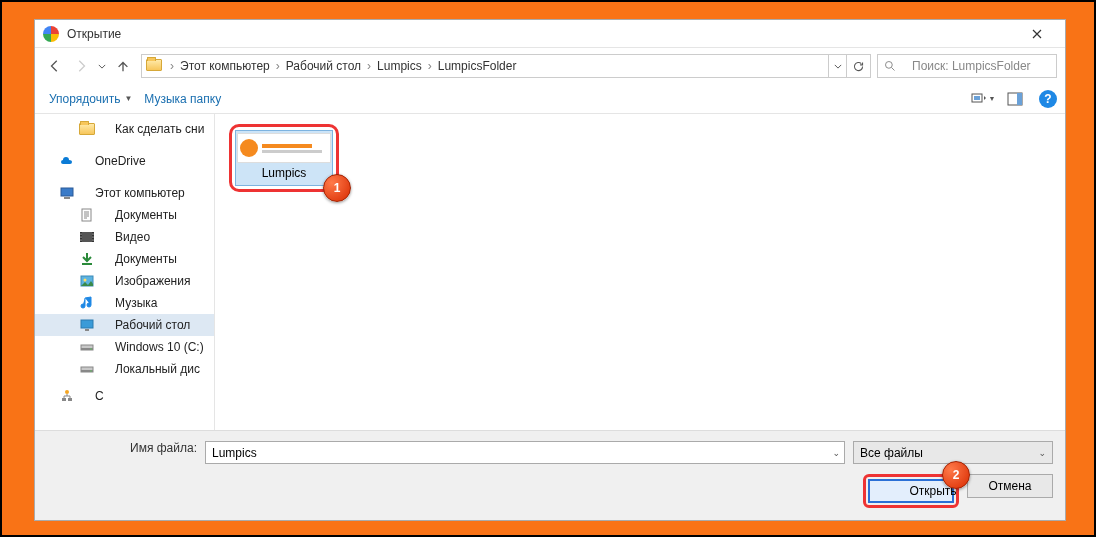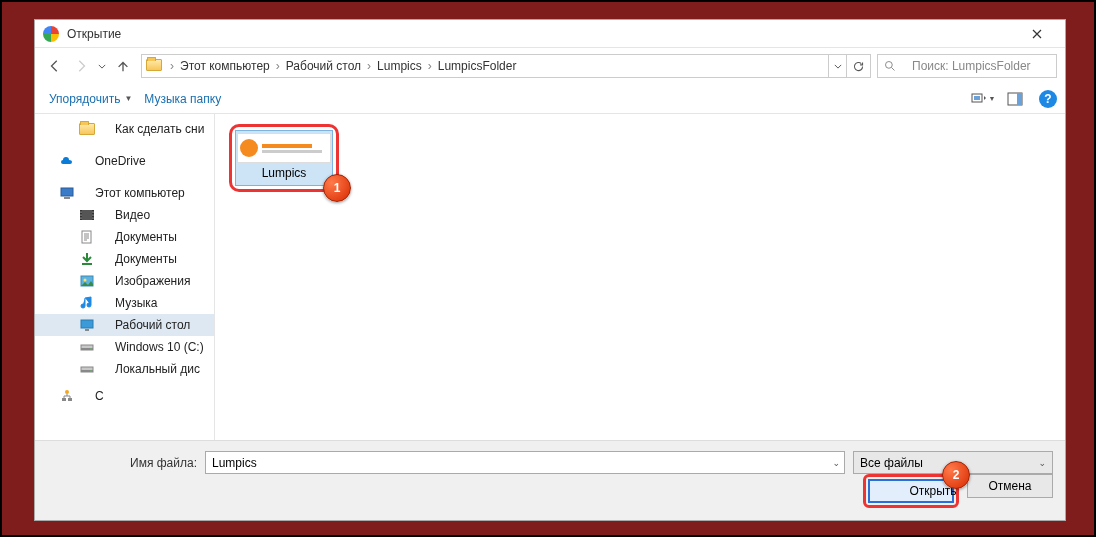--- a/index.html
+++ b/index.html
@@ -1,17 +1,17 @@
 <!DOCTYPE html>
 <html><head>
 <meta charset="utf-8">
 <style>
 * { box-sizing: border-box; margin: 0; padding: 0; font-family: "Segoe UI", Tahoma, sans-serif; font-size: 12px; }
 body { background: #fff; }
-.outer { border: 2px solid #000; width: 1096px; height: 537px; position: relative; background: #7f1d1d; }
+.outer { border: 2px solid #000; width: 1096px; height: 537px; position: relative; background: #f97316; }
 .dialog { position: absolute; left: 32px; top: 17px; width: 1032px; height: 502px; border: 1px solid #aaa; background: #fff; display: flex; flex-direction: column; }
 
 
 .titlebar { height: 28px; display: flex; align-items: center; padding: 0 8px; border-bottom: 1px solid #e5e5e5; }
 .titlebar .app-icon { width: 16px; height: 16px; margin-right: 8px; border-radius: 50%; background: conic-gradient(#ea4335 0 90deg,#fbbc05 90deg 180deg,#34a853 180deg 270deg,#4285f4 270deg 360deg); }
 .titlebar .title { flex: 1; color: #333; }
 .titlebar .close { width: 40px; height: 28px; display: flex; align-items: center; justify-content: center; cursor: pointer; }
 .titlebar .close svg { width: 10px; height: 10px; }
 
 
@@ -54,21 +54,21 @@
 .file-preview { width: 94px; height: 30px; background: #fff; border: 1px solid #ddd; display: flex; align-items: center; gap: 4px; padding: 2px; }
 .file-preview .orange-circle { width: 18px; height: 18px; border-radius: 50%; background: #f58a1f; flex-shrink: 0; }
 .file-preview .preview-lines { flex: 1; }
 .file-preview .pline1 { height: 4px; background: #f58a1f; width: 50px; margin-bottom: 2px; }
 .file-preview .pline2 { height: 3px; background: #ccc; width: 60px; }
 .file-label { background: #cde4f7; text-align: center; padding: 3px 0; color: #000; }
 .callout { position: absolute; width: 28px; height: 28px; border-radius: 50%; background: radial-gradient(circle at 30% 30%, #ff7a4a, #d82a00); color: #fff; font-weight: bold; font-size: 15px; display: flex; align-items: center; justify-content: center; box-shadow: 0 1px 3px rgba(0,0,0,.4); border: 1px solid #a02000; }
 
 
 .bottom { background: #f0f0f0; border-top: 1px solid #ddd; padding: 10px 12px 12px 12px; }
-.filename-row { display: flex; align-items: center; gap: 8px; margin-bottom: 0; }
+.filename-row { display: flex; align-items: flex-start; gap: 8px; margin-bottom: 10px; }
 .filename-label { width: 150px; text-align: right; color: #333; }
 .filename-input { flex: 1; height: 23px; border: 1px solid #aaa; background: #fff; display: flex; align-items: center; padding: 0 6px; position: relative; }
 .filename-input .dd { position: absolute; right: 4px; font-size: 9px; color: #555; }
 .filetype { width: 200px; height: 23px; border: 1px solid #aaa; background: #e8e8e8; display: flex; align-items: center; padding: 0 6px; position: relative; cursor: pointer; }
 .filetype .dd { position: absolute; right: 6px; font-size: 9px; color: #555; }
 .buttons-row { display: flex; justify-content: flex-end; gap: 8px; position: relative; }
 .btn { width: 86px; height: 24px; border: 1px solid #aaa; background: #e8e8e8; display: flex; align-items: center; justify-content: center; cursor: pointer; }
 .btn-default-wrap { border: 3px solid #e33; border-radius: 6px; padding: 2px; position: relative; }
 .btn-default { border: 2px solid #2a6fd6; background: #e3eefc; width: 86px; height: 24px; display: flex; align-items: center; justify-content: center; cursor: pointer; color: #000; padding-left: 44px; }
 
@@ -199,41 +199,41 @@
               <svg viewBox="0 0 16 16" width="16" height="16">
                 <rect x="2" y="3" width="12" height="8" fill="#3a7bc8" stroke="#2a5a98"></rect>
                 <rect x="5" y="12" width="6" height="2" fill="#888"></rect>
               </svg>
             </span>
             <span>Этот компьютер</span>
           </div>
           <div class="tree-item indent2">
             <span class="ti-icon">
               <svg viewBox="0 0 16 16" width="16" height="16">
+                <rect x="3" y="2" width="9" height="12" fill="#fff" stroke="#888"></rect>
+                <path d="M5 5 h5 M5 7 h5 M5 9 h5 M5 11 h3" stroke="#888" stroke-width="1"></path>
+              </svg>
+            </span>
+            <span>Документы</span>
+          </div>
+          <div class="tree-item indent2">
+            <span class="ti-icon">
+              <svg viewBox="0 0 16 16" width="16" height="16">
                 <rect x="1" y="3" width="14" height="10" fill="#555"></rect>
                 <rect x="1" y="3" width="2" height="10" fill="#333"></rect>
                 <rect x="13" y="3" width="2" height="10" fill="#333"></rect>
                 <circle cx="2" cy="5" r=".6" fill="#fff"></circle>
                 <circle cx="2" cy="8" r=".6" fill="#fff"></circle>
                 <circle cx="2" cy="11" r=".6" fill="#fff"></circle>
                 <circle cx="14" cy="5" r=".6" fill="#fff"></circle>
                 <circle cx="14" cy="8" r=".6" fill="#fff"></circle>
                 <circle cx="14" cy="11" r=".6" fill="#fff"></circle>
               </svg>
             </span>
             <span>Видео</span>
-          </div>
-          <div class="tree-item indent2">
-            <span class="ti-icon">
-              <svg viewBox="0 0 16 16" width="16" height="16">
-                <rect x="3" y="2" width="9" height="12" fill="#fff" stroke="#888"></rect>
-                <path d="M5 5 h5 M5 7 h5 M5 9 h5 M5 11 h3" stroke="#888" stroke-width="1"></path>
-              </svg>
-            </span>
-            <span>Документы</span>
           </div>
           <div class="tree-item indent2">
             <span class="ti-icon">
               <svg viewBox="0 0 16 16" width="16" height="16">
                 <path d="M8 2 v7 M4 6 l4 4 l4 -4" fill="none" stroke="#2a8a3a" stroke-width="2"></path>
                 <rect x="3" y="12" width="10" height="2" fill="#2a8a3a"></rect>
               </svg>
             </span>
             <span>Документы</span>
           </div>

